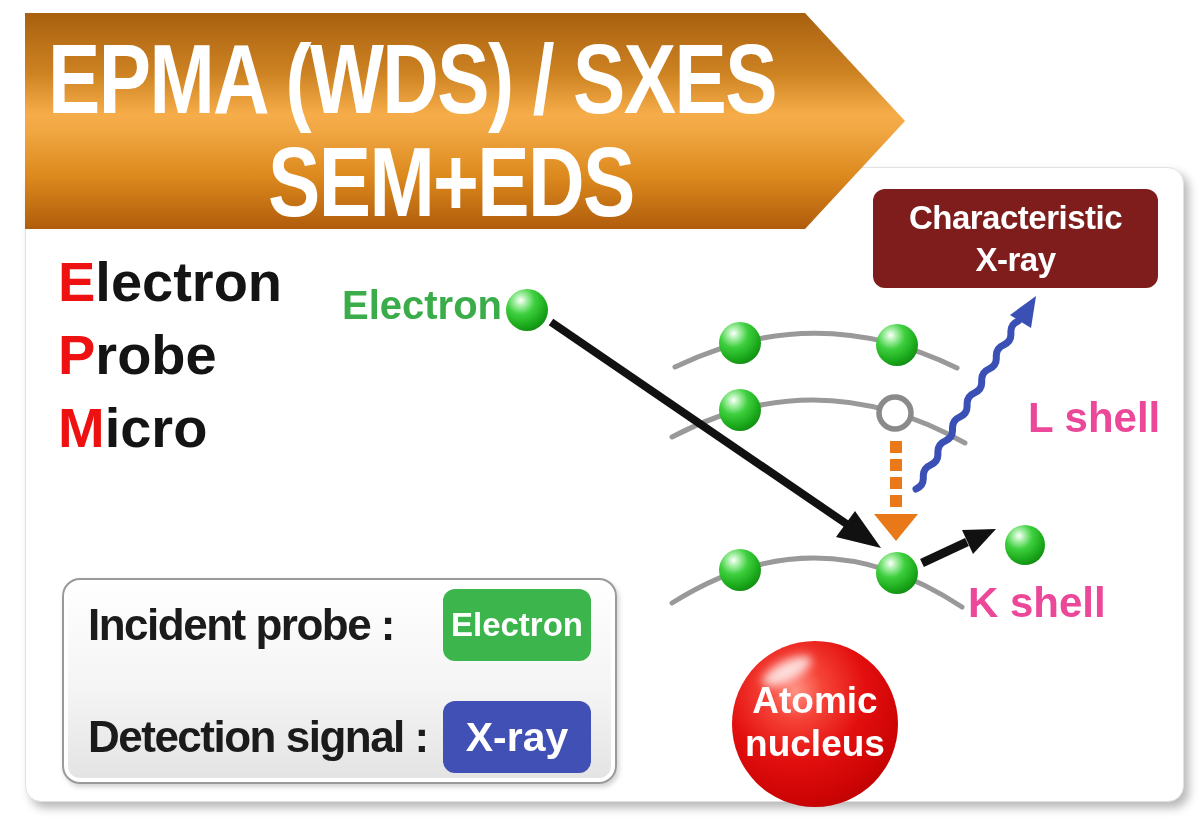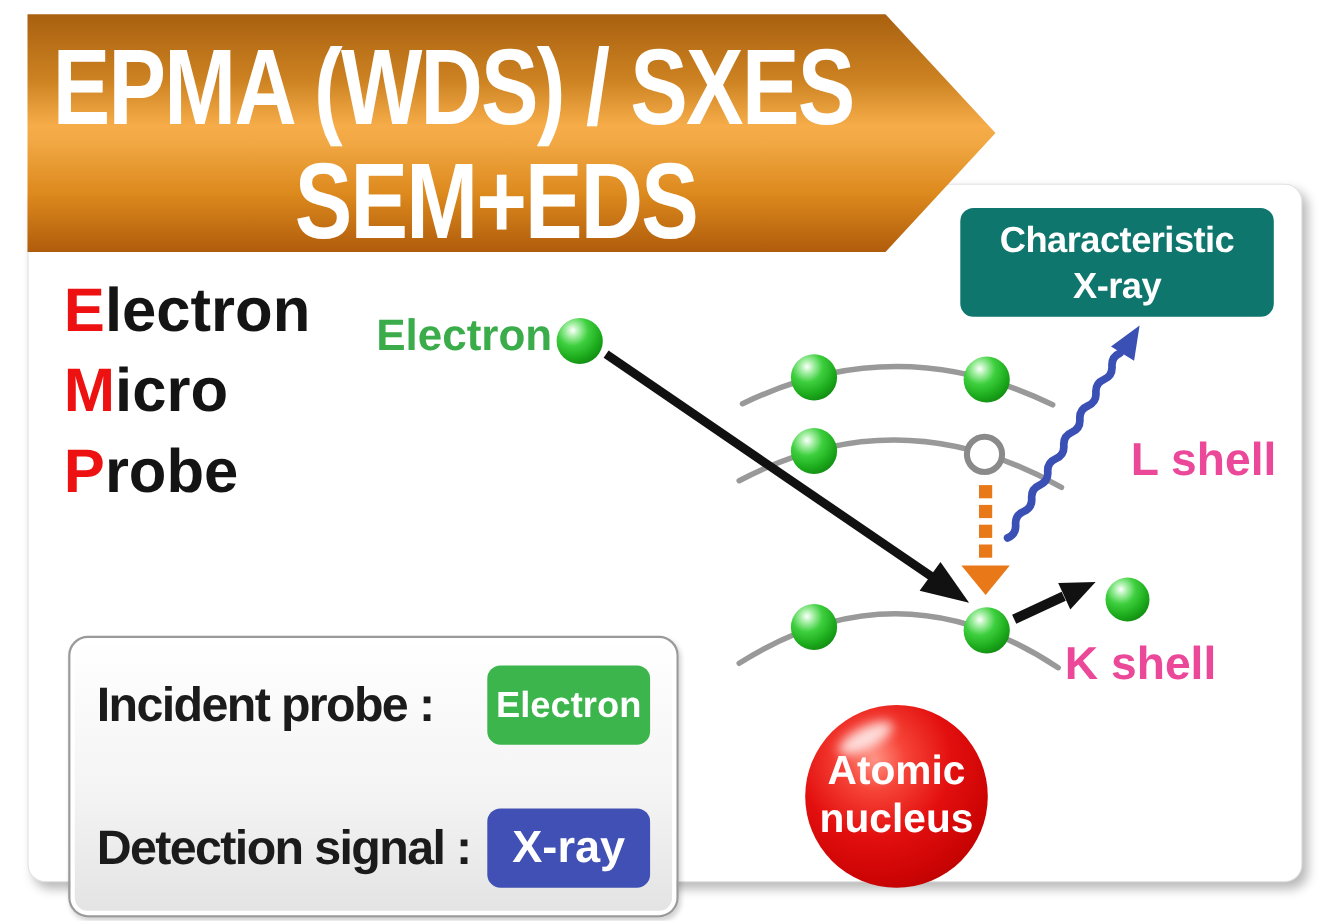--- a/index.html
+++ b/index.html
@@ -29,38 +29,38 @@
   
   .electron-label { position:absolute; left:290px; top:283px; width:212px; z-index:4;
                     text-align:right; font-size:40px; font-weight:bold; color:#3aad4a; }
   .shell-label { position:absolute; z-index:4; font-size:42px; font-weight:bold;
                  color:#ec4899; white-space:nowrap; }
   .l-shell { left:1028px; top:394px; }
   .k-shell { left:968px; top:579px; }
 
   
   .cxr-box { position:absolute; left:873px; top:189px; width:285px; height:99px; z-index:5;
-             background:#0f766e; border-radius:12px; box-sizing:border-box;
+             background:#7f1d1d; border-radius:12px; box-sizing:border-box;
              color:#fff; font-weight:bold; text-align:center;
              font-size:33px; line-height:42px; padding-top:8px; letter-spacing:-0.5px; }
 
   
   .nucleus { position:absolute; left:732px; top:641px; width:166px; height:166px; z-index:4;
              border-radius:50%; box-sizing:border-box;
              background:radial-gradient(circle at 38% 30%, #ff9384 0%, #f64438 18%,
                         #e30f0f 45%, #cd0404 70%, #a50000 100%);
              color:#fff; font-weight:bold; text-align:center;
              font-size:37px; line-height:43px; padding-top:38px; }
   .nucleus::before { content:""; position:absolute; left:28px; top:20px; width:54px; height:20px;
                      border-radius:50%; background:rgba(255,255,255,0.8);
                      filter:blur(5px); transform:rotate(-27deg); }
   .nucleus-line { position:relative; }
 
   
-  .legend { position:absolute; left:62px; top:578px; width:555px; height:256px; z-index:4;
+  .legend { position:absolute; left:62px; top:578px; width:555px; height:206px; z-index:4;
             border:2px solid #9a9a9a; border-radius:18px; box-sizing:border-box;
             background:linear-gradient(180deg,#ffffff 0%,#f4f4f4 55%,#e3e3e3 100%);
             box-shadow:inset 0 0 0 4px #ffffff, 2px 3px 5px rgba(0,0,0,0.18);
             display:flex; flex-direction:column; justify-content:space-evenly;
             padding:0 24px;gap:32px; }
   .legend-row { display:flex; align-items:center; justify-content:space-between; }
   .legend-label { font-size:44px; font-weight:bold; color:#1b1b1b;
                   letter-spacing:-1.5px; white-space:nowrap; }
   .badge { width:148px; height:72px; border-radius:12px; display:flex;
            align-items:center; justify-content:center; color:#ffffff; font-weight:bold;
@@ -143,22 +143,22 @@
   <polygon points="25,13 805,13 905,121 805,229 25,229" fill="url(#gBanner)"></polygon>
 </svg>
 
 <div class="banner-text">
   <div>EPMA (WDS) / SXES</div>
   <div class="banner-line2">SEM+EDS</div>
 </div>
 
 <div class="acronym">
   <div><span class="init">E</span><span>lectron</span></div>
+  <div><span class="init">P</span><span>robe</span></div>
   <div><span class="init">M</span><span>icro</span></div>
-  <div><span class="init">P</span><span>robe</span></div>
 </div>
 
 <div class="electron-label">Electron</div>
 
 <div class="cxr-box">
   <div>Characteristic</div>
   <div>X-ray</div>
 </div>
 
 <div class="shell-label l-shell">L shell</div>

